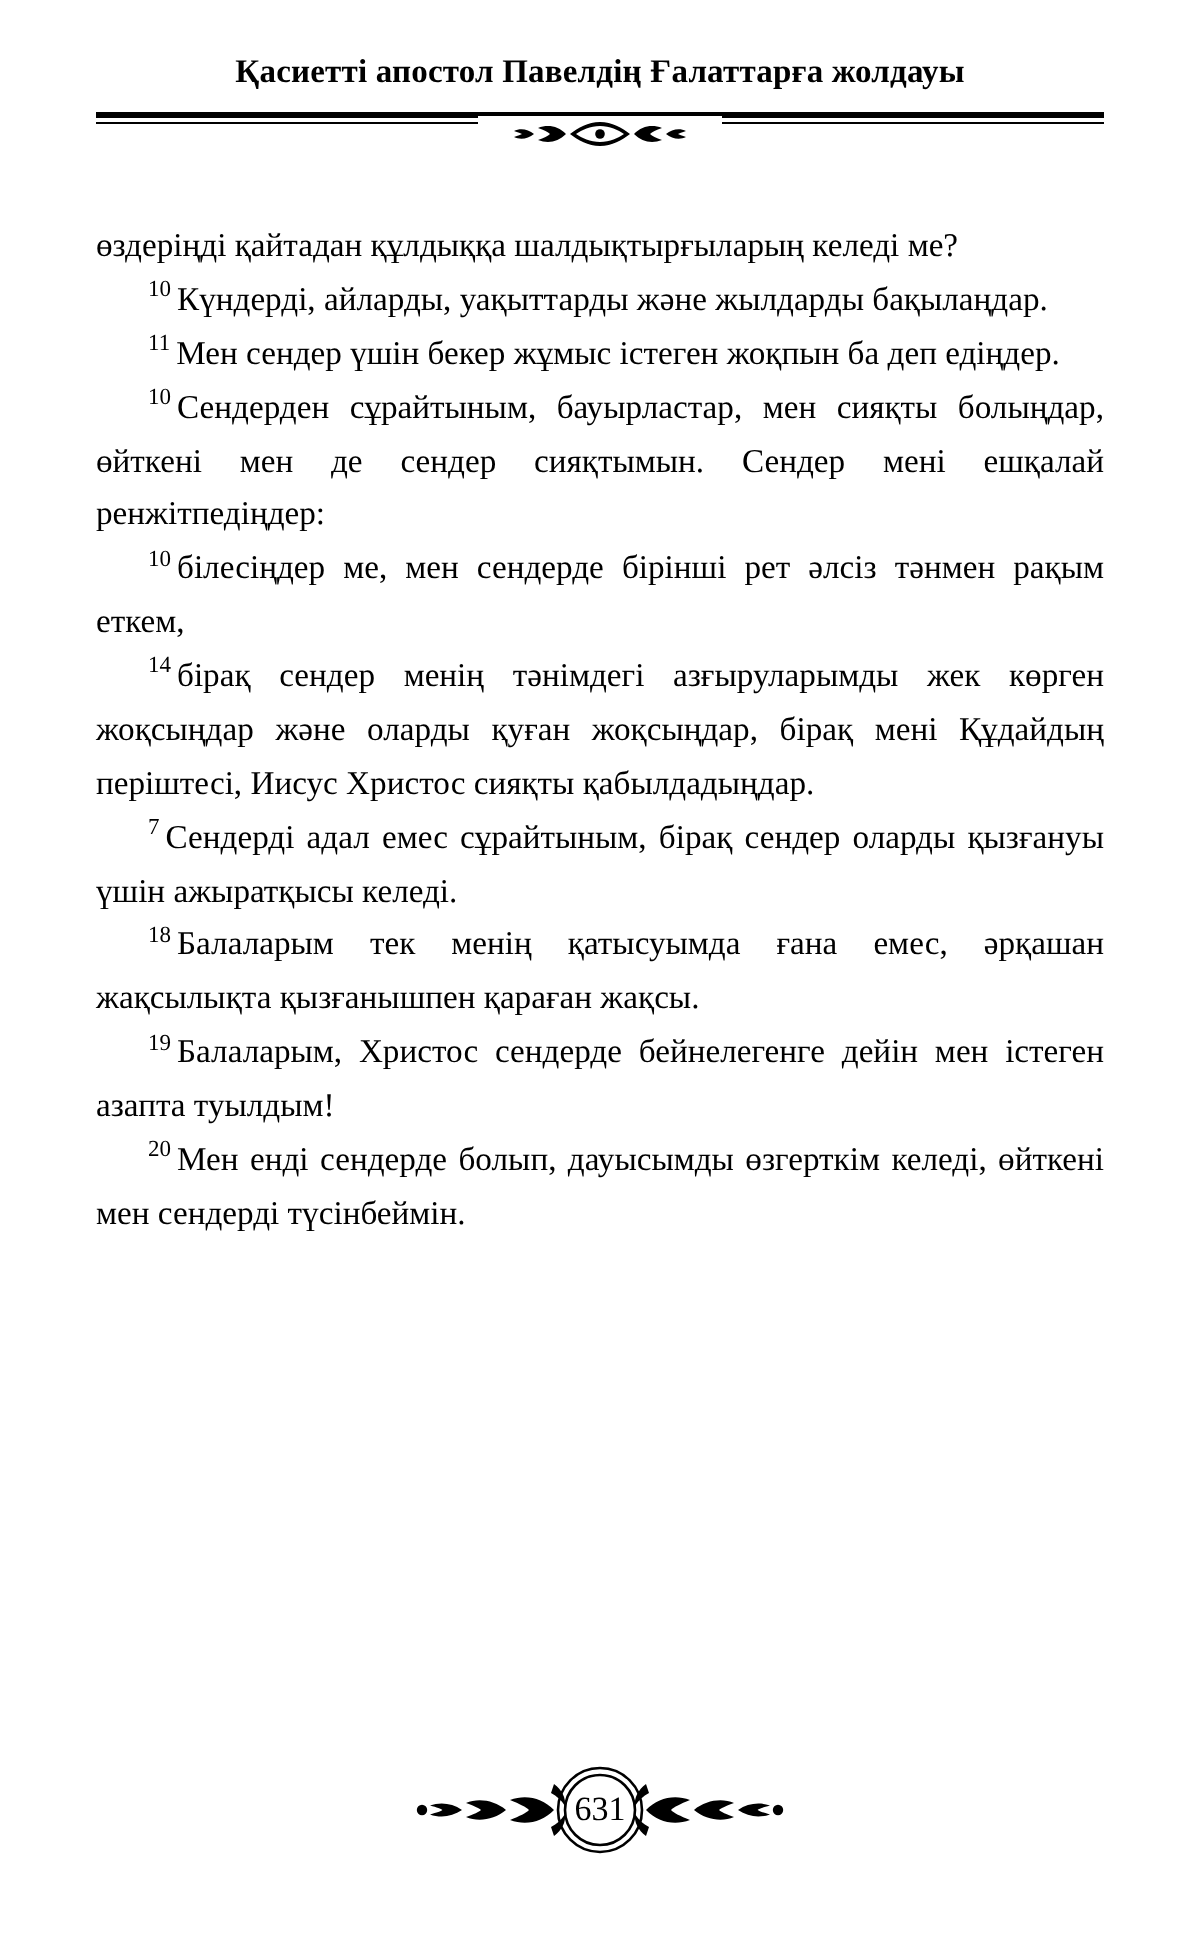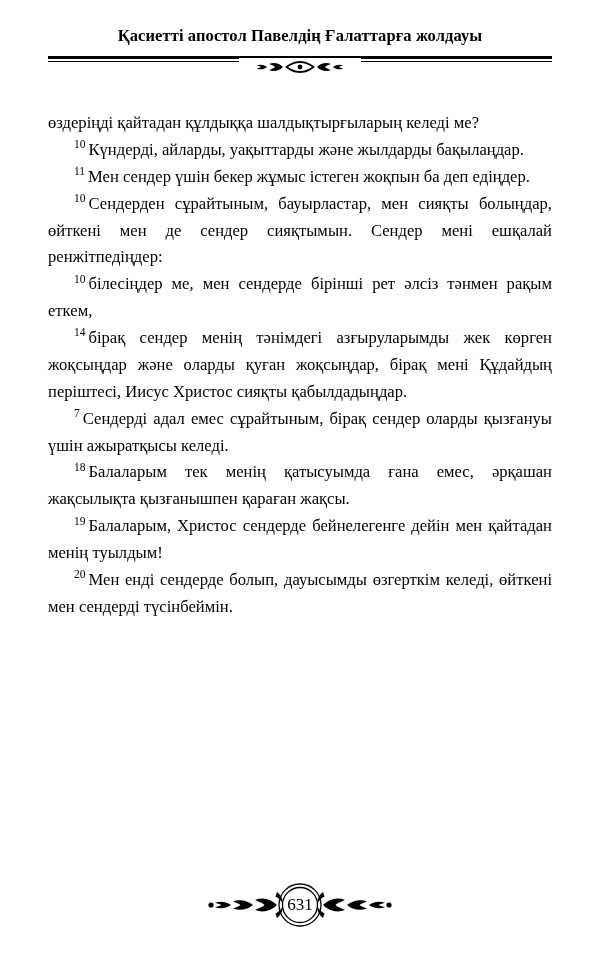--- a/index.html
+++ b/index.html
@@ -130,21 +130,21 @@
 
   <div class="content">
     <p class="para no-indent"><span>өздеріңді қайтадан құлдыққа шалдықтырғыларың келеді ме?</span></p>
     <p class="para"><span class="vnum">10</span><span>Күндерді, айларды, уақыттарды және жылдарды бақылаңдар.</span></p>
     <p class="para"><span class="vnum">11</span><span>Мен сендер үшін бекер жұмыс істеген жоқпын ба деп едіңдер.</span></p>
     <p class="para"><span class="vnum">10</span><span>Сендерден сұрайтыным, бауырластар, мен сияқты болыңдар, өйткені мен де сендер сияқтымын. Сендер мені ешқалай ренжітпедіңдер:</span></p>
     <p class="para"><span class="vnum">10</span><span>білесіңдер ме, мен сендерде бірінші рет әлсіз тәнмен рақым еткем,</span></p>
     <p class="para"><span class="vnum">14</span><span>бірақ сендер менің тәнімдегі азғыруларымды жек көрген жоқсыңдар және оларды қуған жоқсыңдар, бірақ мені Құдайдың періштесі, Иисус Христос сияқты қабылдадыңдар.</span></p>
     <p class="para"><span class="vnum">7</span><span>Сендерді адал емес сұрайтыным, бірақ сендер оларды қызғануы үшін ажыратқысы келеді.</span></p>
     <p class="para"><span class="vnum">18</span><span>Балаларым тек менің қатысуымда ғана емес, әрқашан жақсылықта қызғанышпен қараған жақсы.</span></p>
-    <p class="para"><span class="vnum">19</span><span>Балаларым, Христос сендерде бейнелегенге дейін мен қайтадан менің туылдым!</span></p>
+    <p class="para"><span class="vnum">19</span><span>Балаларым, Христос сендерде бейнелегенге дейін мен істеген азапта туылдым!</span></p>
     <p class="para"><span class="vnum">20</span><span>Мен енді сендерде болып, дауысымды өзгерткім келеді, өйткені мен сендерді түсінбеймін.</span></p>
   </div>
 
   <div class="footer">
     <svg class="footer-ornament" width="222" height="46" viewBox="0 0 222 46">
       <g fill="none" stroke="#000" stroke-width="1.3">
         <circle cx="111" cy="23" r="21"></circle>
         <circle cx="111" cy="23" r="17.5"></circle>
       </g>
       <g fill="#000">

